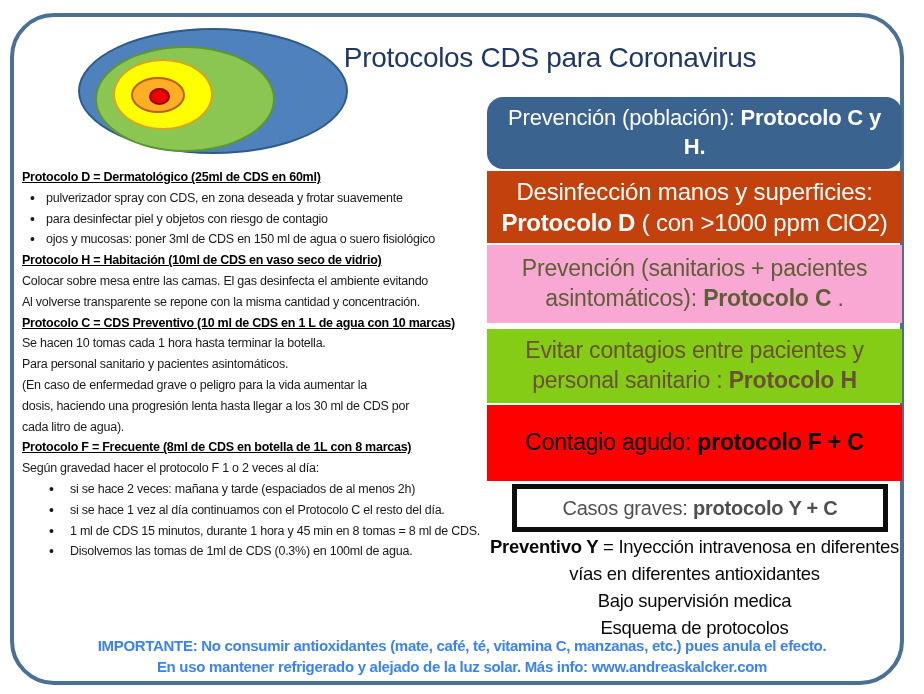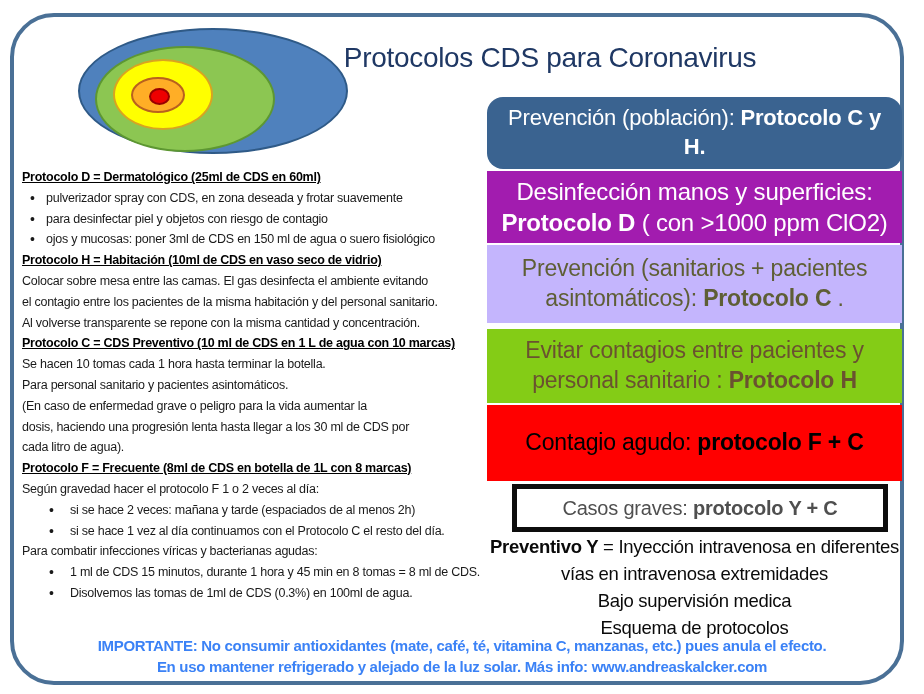--- a/index.html
+++ b/index.html
@@ -84,62 +84,60 @@
 
   <div class="title">Protocolos CDS para Coronavirus</div>
 
   <div class="left-col">
     <div class="ln header">Protocolo D = Dermatológico (25ml de CDS en 60ml)</div>
     <div class="ln b1">pulverizador spray con CDS, en zona deseada y frotar suavemente</div>
     <div class="ln b1">para desinfectar piel y objetos con riesgo de contagio</div>
     <div class="ln b1">ojos y mucosas: poner 3ml de CDS en 150 ml de agua o suero fisiológico</div>
     <div class="ln header">Protocolo H = Habitación (10ml de CDS en vaso seco de vidrio)</div>
     <div class="ln">Colocar sobre mesa entre las camas. El gas desinfecta el ambiente evitando</div>
-    <div class="ln">el contagio entre los pacientes de la misma habitación y del personal sanitario.</div>
     <div class="ln">Al volverse transparente se repone con la misma cantidad y concentración.</div>
     <div class="ln header">Protocolo C = CDS Preventivo (10 ml de CDS en 1 L de agua con 10 marcas)</div>
     <div class="ln">Se hacen 10 tomas cada 1 hora hasta terminar la botella.</div>
     <div class="ln">Para personal sanitario y pacientes asintomáticos.</div>
     <div class="ln">(En caso de enfermedad grave o peligro para la vida aumentar la</div>
     <div class="ln">dosis, haciendo una progresión lenta hasta llegar a los 30 ml de CDS por</div>
     <div class="ln">cada litro de agua).</div>
     <div class="ln header">Protocolo F = Frecuente (8ml de CDS en botella de 1L con 8 marcas)</div>
     <div class="ln">Según gravedad hacer el protocolo F 1 o 2 veces al día:</div>
     <div class="ln b2">si se hace 2 veces: mañana y tarde (espaciados de al menos 2h)</div>
     <div class="ln b2">si se hace 1 vez al día continuamos con el Protocolo C el resto del día.</div>
-    <div class="ln">Para combatir infecciones víricas y bacterianas agudas:</div>
     <div class="ln b2">1 ml de CDS 15 minutos, durante 1 hora y 45 min en 8 tomas = 8 ml de CDS.</div>
     <div class="ln b2">Disolvemos las tomas de 1ml de CDS (0.3%) en 100ml de agua.</div>
   </div>
 
   <div class="rbox box-blue" style="background-color: rgb(58, 99, 144); color: rgb(255, 255, 255);">
     <span><span>Prevención (población): </span><b>Protocolo C y H.</b><span></span></span>
   </div>
 
-  <div class="rbox box-green" style="background-color: #a21caf; color: rgb(255, 255, 255);">
+  <div class="rbox box-green" style="background-color: #c2410c; color: rgb(255, 255, 255);">
     <span><span>Desinfección manos y superficies: </span><b>Protocolo D</b><span> ( con &gt;1000 ppm ClO2)</span></span>
   </div>
 
-  <div class="rbox box-yellow" style="background-color: #c4b5fd; color: rgb(94, 94, 53);">
+  <div class="rbox box-yellow" style="background-color: #f9a8d4; color: rgb(94, 94, 53);">
     <span><span>Prevención (sanitarios + pacientes asintomáticos): </span><b>Protocolo C</b><span> .</span></span>
   </div>
 
   <div class="rbox box-orange" style="background-color: #84cc16; color: rgb(106, 82, 48);">
     <span><span>Evitar contagios entre pacientes y personal sanitario : </span><b>Protocolo H</b><span></span></span>
   </div>
 
   <div class="rbox box-red" style="background-color: rgb(255, 0, 0); color: #000000;">
     <span><span>Contagio agudo: </span><b>protocolo F + C</b><span></span></span>
   </div>
 
   <div class="box-severe" style="color: rgb(79, 79, 79);">
     <span><span>Casos graves: </span><b>protocolo Y + C</b></span>
   </div>
 
   <div class="note">
-    <div><b>Preventivo Y</b><span> = Inyección intravenosa en diferentes vías en intravenosa extremidades</span></div>
+    <div><b>Preventivo Y</b><span> = Inyección intravenosa en diferentes vías en diferentes antioxidantes</span></div>
     <div>Bajo supervisión medica</div>
     <div>Esquema de protocolos</div>
   </div>
 
   <div class="footer1">IMPORTANTE: No consumir antioxidantes  (mate, café, té, vitamina C, manzanas, etc.) pues anula el efecto.</div>
   <div class="footer2">En uso mantener refrigerado y alejado de la luz solar.  Más info: www.andreaskalcker.com</div>
 </div>
 
 </body></html>

